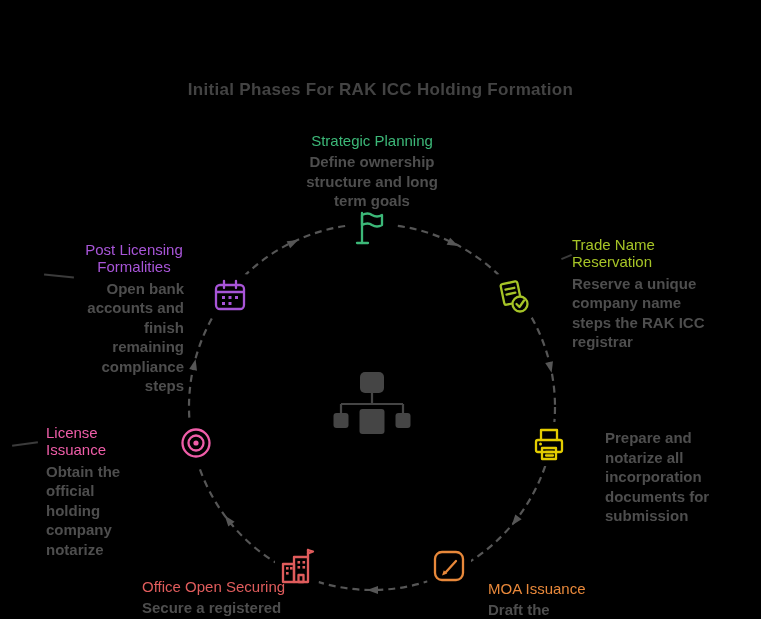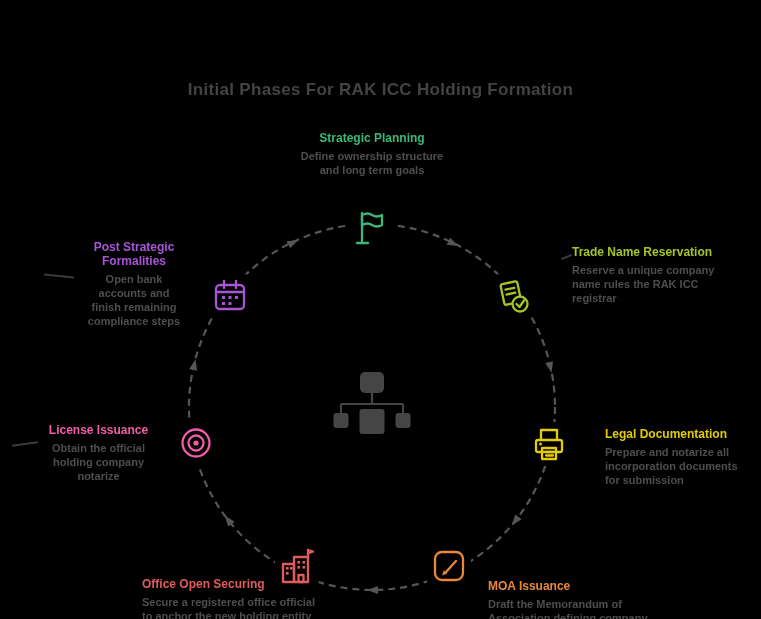--- a/index.html
+++ b/index.html
@@ -1,31 +1,31 @@
 <!DOCTYPE html>
 <html><head>
 <meta charset="utf-8">
 <style>
   html,body{margin:0;padding:0;background:#000;}
   .stage{position:relative;width:761px;height:619px;background:#000;overflow:hidden;
          font-family:"Liberation Sans",sans-serif;margin-top:44px;}
   .title{position:absolute;top:36px;left:0;width:100%;text-align:center;
          font-weight:bold;font-size:17px;color:#434343;letter-spacing:.3px;}
   .step{position:absolute;}
-  .step-label{font-weight:bold;font-size:12px;margin-bottom:3px;line-height:1.15;}
-  .step-desc{font-size:11px;color:#4e4e4e;line-height:1.3;font-weight:bold;}
+  .step-label{font-weight:normal;font-size:15px;margin-bottom:3px;line-height:1.15;}
+  .step-desc{font-size:15px;color:#4e4e4e;line-height:1.3;font-weight:bold;}
   .s0{left:250px;top:88px;width:244px;text-align:center;}
   .s0 .step-desc{width:150px;margin:0 auto;}
-  .s1{left:572px;top:202px;width:150px;}
+  .s1{left:572px;top:192px;width:150px;}
   .s2{left:605px;top:384px;width:145px;}
   .s3{left:488px;top:536px;width:160px;}
   .s4{left:142px;top:534px;width:175px;}
-  .s5{left:46px;top:380px;width:105px;text-align:center;}
+  .s5{left:46px;top:380px;width:105px;}
   .s6{left:84px;top:197px;width:100px;text-align:center;}
-  .s6 .step-desc{text-align:center;}
+  .s6 .step-desc{text-align:right;}
   .diagram{position:absolute;left:0;top:0;}
   .ring{fill:none;stroke:#565656;stroke-width:2.2;stroke-dasharray:7 5;}
   .arrow{fill:#565656;}
   .mask{fill:#000;}
   .icon-stroke{fill:none;stroke:currentColor;stroke-width:2.3;
                stroke-linecap:round;stroke-linejoin:round;}
   .icon-fill{fill:currentColor;stroke:none;}
   .leader{position:absolute;border-top:2px solid #4a4a4a;opacity:.8;}
   .ld0{left:12px;top:399px;width:26px;transform:rotate(-8deg);}
   .ld1{left:44px;top:231px;width:30px;transform:rotate(6deg);}
@@ -139,41 +139,40 @@
   <div class="leader ld1"></div>
   <div class="leader ld2"></div>
 
   <div class="step s0">
     <div class="step-label" style="color: rgb(60, 184, 120);">Strategic Planning</div>
     <div class="step-desc">Define ownership structure and long term goals</div>
   </div>
 
   <div class="step s1">
     <div class="step-label" style="color: rgb(166, 196, 39);">Trade Name Reservation</div>
-    <div class="step-desc">Reserve a unique company name rules the RAK ICC registrar</div>
+    <div class="step-desc">Reserve a unique company name steps the RAK ICC registrar</div>
   </div>
 
   <div class="step s2">
-    <div class="step-label" style="color: rgb(227, 204, 0);">Legal Documentation</div>
     <div class="step-desc">Prepare and notarize all incorporation documents for submission</div>
   </div>
 
   <div class="step s3">
     <div class="step-label" style="color: rgb(232, 136, 58);">MOA Issuance</div>
     <div class="step-desc">Draft the Memorandum of Association defining company rules</div>
   </div>
 
   <div class="step s4">
     <div class="step-label" style="color: rgb(224, 92, 92);">Office Open Securing</div>
     <div class="step-desc">Secure a registered office official to anchor the new holding entity</div>
   </div>
 
   <div class="step s5">
     <div class="step-label" style="color: rgb(239, 93, 168);">License Issuance</div>
     <div class="step-desc">Obtain the official holding company notarize</div>
   </div>
 
   <div class="step s6">
-    <div class="step-label" style="color: rgb(168, 85, 216);">Post Strategic Formalities</div>
+    <div class="step-label" style="color: rgb(168, 85, 216);">Post Licensing Formalities</div>
     <div class="step-desc">Open bank accounts and finish remaining compliance steps</div>
   </div>
 
 </div>
 
 </body></html>

